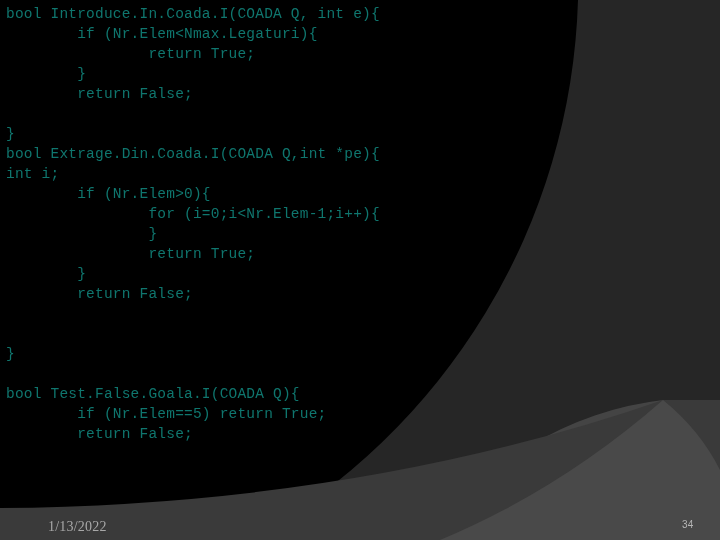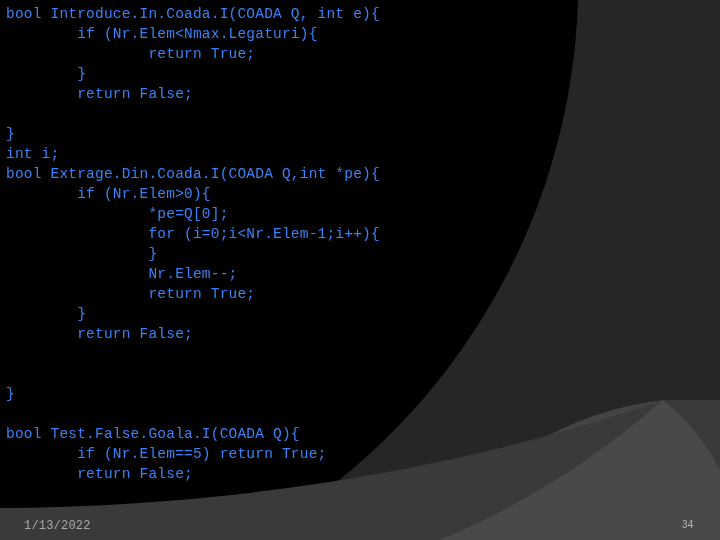--- a/index.html
+++ b/index.html
@@ -28,39 +28,39 @@
   
   .code-block {
     position: absolute;
     left: 0;
     top: 0;
     width: 560px;
     padding: 4px 0 0 6px;
     z-index: 3;
   }
   .code-line {
-    color: #3b82f6;
+    color: #0f766e;
     font-family: "Liberation Mono", "DejaVu Sans Mono", monospace;
     font-size: 14.5px;
     line-height: 20px;
     height: 20px;
     white-space: pre;
     letter-spacing: 0.2px;
   }
   .code-line.blank {
     color: transparent;
   }
 
   
   .footer-date {
     position: absolute;
-    left: 24px;
+    left: 48px;
     top: 519px;
-    font-family: Liberation Mono, monospace;
-    font-size: 12px;
+    font-family: Liberation Serif, serif;
+    font-size: 14px;
     color: #a8a8a8;
     letter-spacing: 0.2px;
     z-index: 5;
   }
   .footer-page {
     position: absolute;
     left: 682px;
     top: 519px;
     font-family: "Liberation Sans", sans-serif;
     font-size: 10px;
@@ -87,27 +87,25 @@
   </svg>
 
   <div class="code-block">
     <div class="code-line">bool Introduce.In.Coada.I(COADA Q, int e){</div>
     <div class="code-line">        if (Nr.Elem&lt;Nmax.Legaturi){</div>
     <div class="code-line">                return True;</div>
     <div class="code-line">        }</div>
     <div class="code-line">        return False;</div>
     <div class="code-line blank"></div>
     <div class="code-line">}</div>
+    <div class="code-line">bool Extrage.Din.Coada.I(COADA Q,int *pe){</div>
     <div class="code-line">int i;</div>
-    <div class="code-line">bool Extrage.Din.Coada.I(COADA Q,int *pe){</div>
     <div class="code-line">        if (Nr.Elem&gt;0){</div>
-    <div class="code-line">                *pe=Q[0];</div>
     <div class="code-line">                for (i=0;i&lt;Nr.Elem-1;i++){</div>
     <div class="code-line">                }</div>
-    <div class="code-line">                Nr.Elem--;</div>
     <div class="code-line">                return True;</div>
     <div class="code-line">        }</div>
     <div class="code-line">        return False;</div>
     <div class="code-line blank"></div>
     <div class="code-line blank"></div>
     <div class="code-line">}</div>
     <div class="code-line blank"></div>
     <div class="code-line">bool Test.False.Goala.I(COADA Q){</div>
     <div class="code-line">        if (Nr.Elem==5) return True;</div>
     <div class="code-line">        return False;</div>

